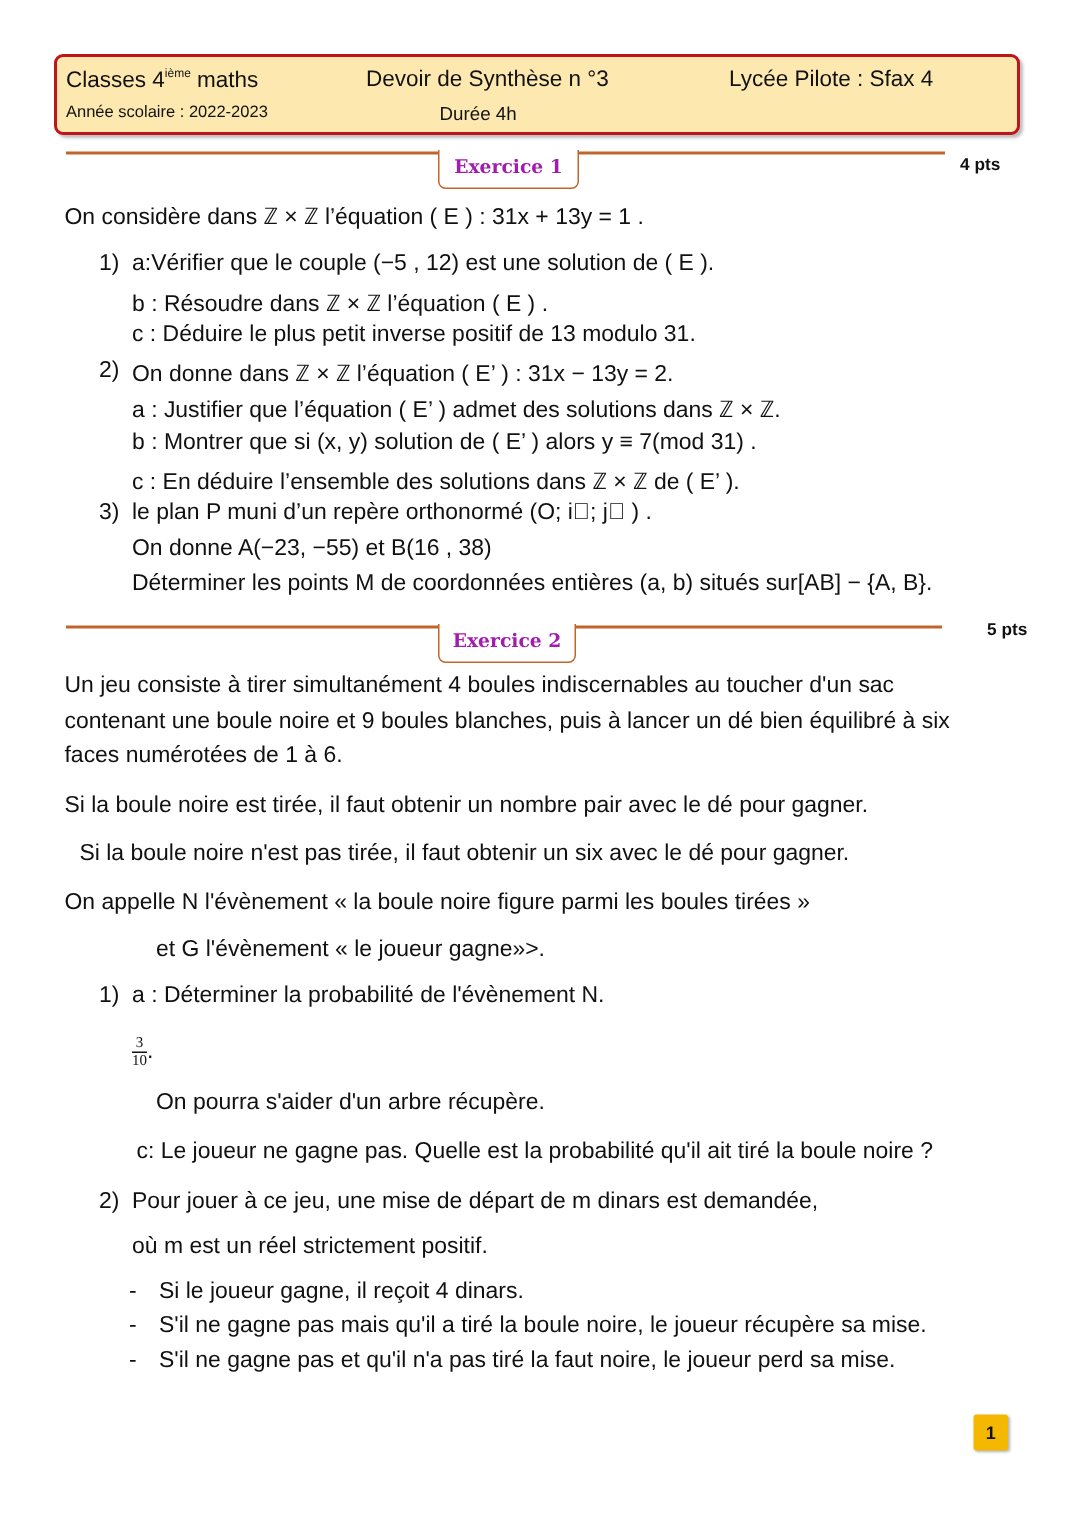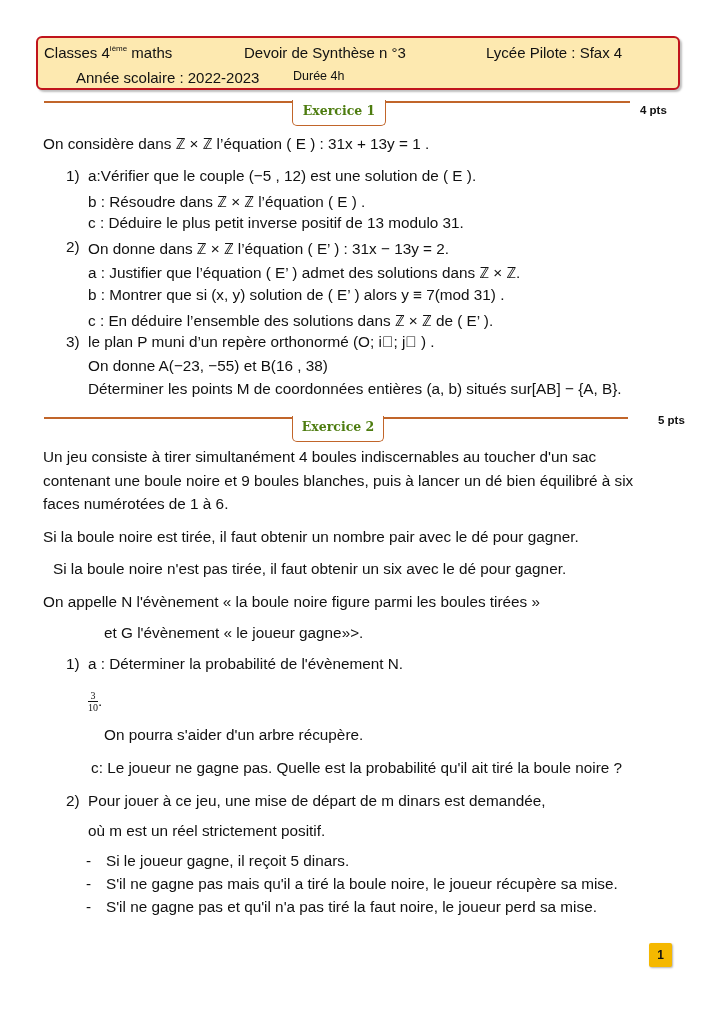--- a/index.html
+++ b/index.html
@@ -18,21 +18,21 @@
 
   .ex-line {
     position: absolute; height: 2px; background: #c1652a;
   }
   .ex-tab {
     position: absolute; height: 26px;
     border: 1px solid #c1652a; border-top: none;
     border-radius: 0 0 5px 5px;
     background: #fff;
     font-family: "DejaVu Serif", serif; font-weight: bold;
-    color: #4d7c0f; font-size: 12.5px; text-align: center; line-height: 22px;
+    color: #a21caf; font-size: 12.5px; text-align: center; line-height: 22px;
     box-sizing: border-box;
   }
   .pts { position: absolute; font-size: 11.5px; font-weight: bold; }
 
   .t { position: absolute; white-space: nowrap; font-size: 15.3px; }
   .frac { display: inline-block; vertical-align: middle; text-align: center; font-family: "Liberation Serif", serif; font-size: 10px; line-height: 11px; }
   .frac .num { display: block; border-bottom: 1px solid #111; padding: 0 1px; }
   .frac .den { display: block; }
 
   .page-num {
@@ -42,21 +42,21 @@
     font-size: 12px; font-weight: bold; text-align: center; line-height: 24px;
   }
 </style>
 </head>
 <body>
 
 <div class="header-box">
   <div class="hcell" style="left:6px; top:6px; font-size:15px;"><span>Classes 4</span><sup>ième</sup><span> maths</span></div>
   <div class="hcell" style="left:206px; top:6px; font-size:15px;">Devoir de Synthèse n °3</div>
   <div class="hcell" style="left:448px; top:6px; font-size:15px;">Lycée Pilote : Sfax 4</div>
-  <div class="hcell" style="left:6px; top:31px; font-size:15px;margin-left:32px;">Année scolaire :  2022-2023</div>
+  <div class="hcell" style="left:6px; top:31px; font-size:11px;">Année scolaire :  2022-2023</div>
   <div class="hcell" style="left:255px; top:31px; font-size:12.5px;">Durée 4h</div>
 </div>
 
 <div class="ex-line" style="left:44px; top:101px; width:250px;"></div>
 <div class="ex-line" style="left:384px; top:101px; width:246px;"></div>
 <div class="ex-tab" style="left:292px; top:100px; width:94px;">Exercice 1</div>
 <div class="pts" style="left:640px; top:104px;">4 pts</div>
 
 <div class="t" style="left:43px; top:133px;">On considère dans ℤ × ℤ l’équation ( E ) : 31x + 13y = 1 .</div>
 
@@ -96,19 +96,19 @@
   <span class="frac"><span class="num">3</span><span class="den">10</span></span><span>.</span>
 </div>
 <div class="t" style="left:104px; top:726px;">On pourra s'aider d'un arbre récupère.</div>
 <div class="t" style="left:91px; top:759px;">c: Le joueur ne gagne pas. Quelle est la probabilité qu'il ait tiré la boule noire ?</div>
 
 <div class="t" style="left:66px; top:792px;">2)</div>
 <div class="t" style="left:88px; top:792px;">Pour jouer à ce jeu, une mise de départ de m dinars  est demandée,</div>
 <div class="t" style="left:88px; top:822px;">où m est un réel strictement positif.</div>
 
 <div class="t" style="left:86px; top:852px;">-</div>
-<div class="t" style="left:106px; top:852px;">Si le joueur gagne, il reçoit 5 dinars.</div>
+<div class="t" style="left:106px; top:852px;">Si le joueur gagne, il reçoit 4 dinars.</div>
 <div class="t" style="left:86px; top:875px;">-</div>
 <div class="t" style="left:106px; top:875px;">S'il ne gagne pas mais qu'il a tiré la boule noire, le joueur récupère sa mise.</div>
 <div class="t" style="left:86px; top:898px;">-</div>
 <div class="t" style="left:106px; top:898px;">S'il ne gagne pas et qu'il n'a pas tiré la faut noire, le joueur perd sa mise.</div>
 
 <div class="page-num">1</div>
 
 </body></html>

